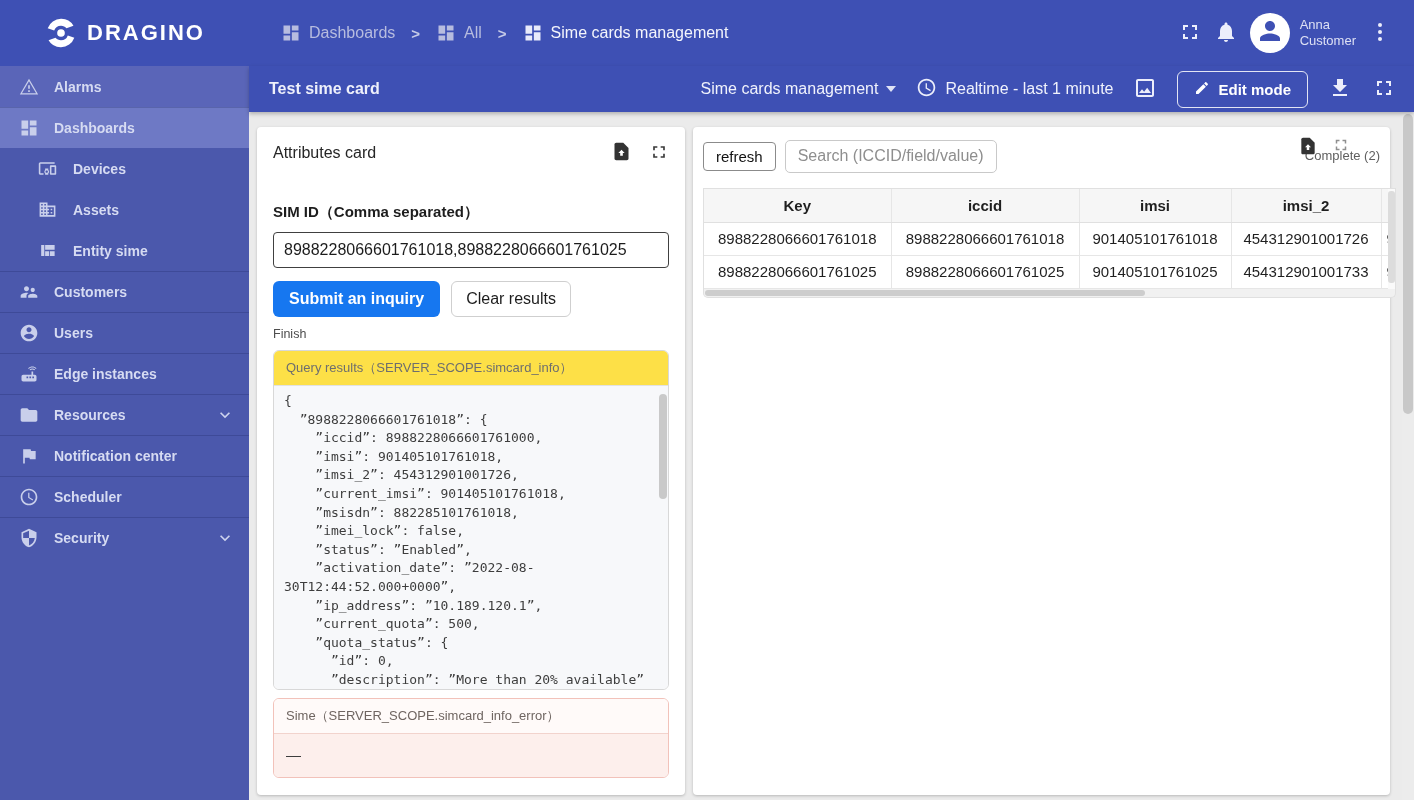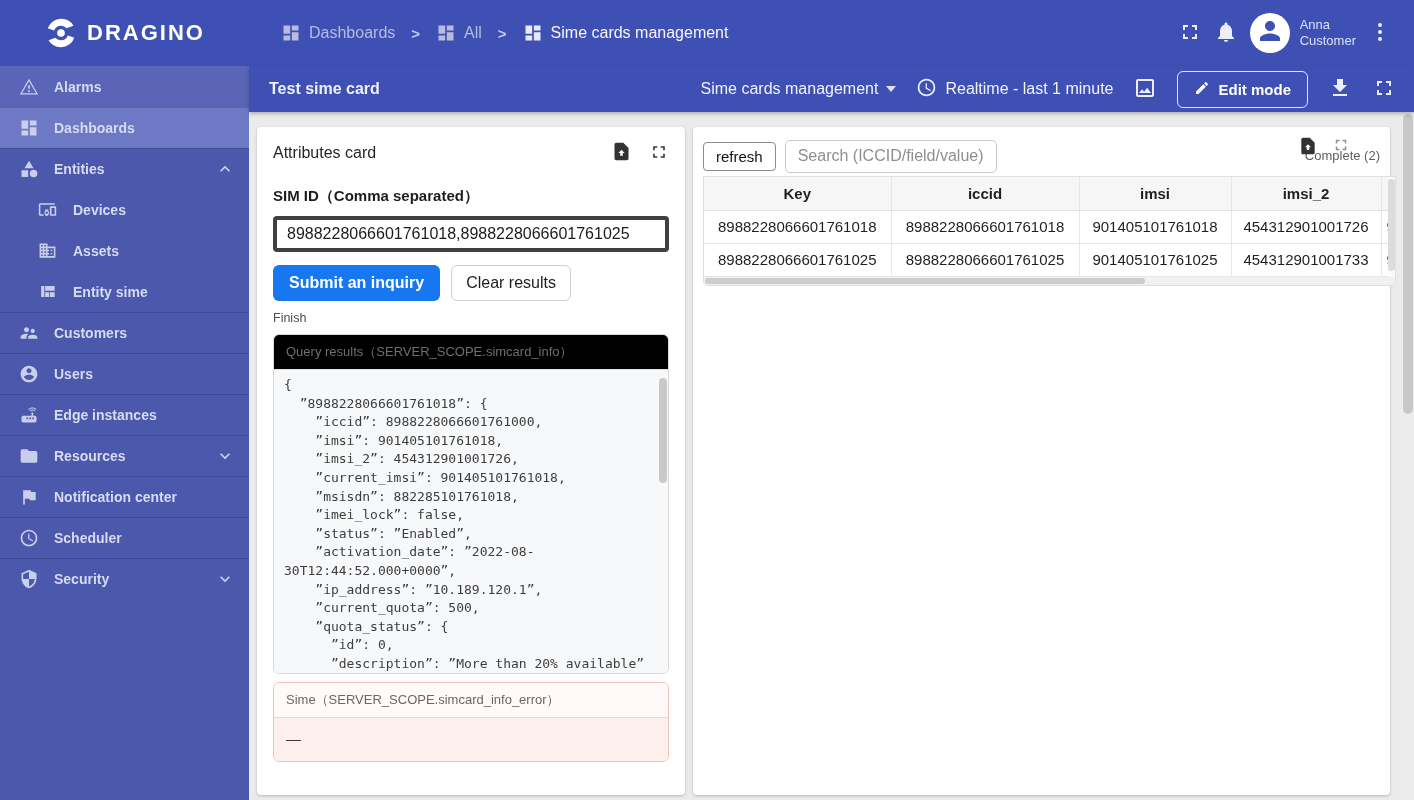--- a/index.html
+++ b/index.html
@@ -62,49 +62,49 @@
   .card-left { width:428px; flex:0 0 428px; padding:14px 16px; }
   .card-right { flex:1; padding:12px 6px 0 10px; min-width:0; }
 
   
   .attr-head { display:flex; align-items:center; }
   .attr-title { font-size:16px; color:#262626; }
   .attr-head-icons { margin-left:auto; display:flex; align-items:center; gap:17px; }
   .icon-btn { background:none; border:none; cursor:pointer; display:flex; }
   .doc-icon svg { width:21px; height:21px; }
   .fs-dark svg { width:20px; height:20px; fill:#3a3a3a; }
-  .sim-label { margin-top:22px; font-size:15px; font-weight:bold; color:#1d1d1d; }
-  .sim-input { margin-top:10px; width:100%; height:36px; border:4px solid #404040; border-radius:4px; font-size:16px; color:#1c1c1c; padding:0 10px; font-family:inherit; }
+  .sim-label { margin-top:38px; font-size:15px; font-weight:bold; color:#1d1d1d; }
+  .sim-input { margin-top:10px; width:100%; height:36px; border:1px solid #404040; border-radius:4px; font-size:16px; color:#1c1c1c; padding:0 10px; font-family:inherit; }
   .btn-row { margin-top:13px; display:flex; gap:11px; }
   .btn-primary { background:#1677f0; color:#fff; border:none; border-radius:6px; font-size:16px; font-weight:bold; padding:8px 16px; cursor:pointer; font-family:inherit; }
   .btn-outline { background:#fff; color:#1d1d1d; border:1px solid #cfcfcf; border-radius:6px; font-size:16px; padding:8px 14px; cursor:pointer; font-family:inherit; }
   .finish-label { margin-top:10px; font-size:12.5px; color:#4d4d4d; }
 
   .result-box { margin-top:9px; border:1px solid #d8d8d8; border-radius:6px; overflow:hidden; }
-  .result-head { background:#000000; border-bottom:1px solid #e2e2e2; padding:8px 12px; font-size:13px; color:#6e6e6e; }
+  .result-head { background:#fde047; border-bottom:1px solid #e2e2e2; padding:8px 12px; font-size:13px; color:#6e6e6e; }
   .result-body { background:#f7f8fa; position:relative; height:303px; overflow:hidden; }
   .result-body pre { font-family:"DejaVu Sans Mono", monospace; font-size:13px; line-height:18.6px; color:#3d3d3d; padding:6px 14px 0 10px; white-space:pre-wrap; word-break:break-all; }
   .vscroll { position:absolute; top:1px; right:1px; width:8px; bottom:1px; }
   .vscroll .thumb { position:absolute; top:7px; right:0; width:8px; height:105px; background:#c9c9c9; border-radius:4px; }
 
   .error-box { margin-top:8px; border:1px solid #f2c2ba; border-radius:6px; overflow:hidden; }
   .error-head { background:#fffaf9; border-bottom:1px solid #f2d3cd; padding:8px 12px; font-size:13px; color:#6f6561; }
   .error-body { background:#fdefec; padding:12px 12px 14px; font-size:15px; color:#3d3d3d; }
 
   
   .rt-toprow { display:flex; align-items:center; gap:9px; height:34px; }
   .refresh-btn { border:1px solid #8b8b8b; background:#fff; border-radius:4px; font-size:15px; color:#111; padding:5px 12px; cursor:pointer; font-family:inherit; }
   .search-input { width:212px; height:33px; border:1px solid #c9c9c9; border-radius:5px; font-size:16px; padding:0 12px; color:#222; font-family:inherit; }
   .search-input::placeholder { color:#8e8e8e; }
   .rt-status { position:absolute; top:21px; right:10px; font-size:13px; color:#5f5f5f; }
   .rt-icons { position:absolute; top:9px; right:40px; display:flex; gap:14px; }
   .rt-icons .doc-icon svg { width:20px; height:20px; }
   .fs-gray svg { width:18px; height:18px; fill:#8f8f8f; }
 
-  .table-wrap { margin-top:3px; position:relative; width:693px; }
+  .table-wrap { margin-top:15px; position:relative; width:693px; }
   .table-viewport { width:693px; overflow:hidden; border:1px solid #e0e0e0; border-bottom:none; position:relative; }
   table.sim { border-collapse:collapse; table-layout:fixed; width:817px; }
   table.sim th, table.sim td { border-left:1px solid #e6e6e6; font-size:15px; height:33px; text-align:center; color:#1f1f1f; overflow:hidden; white-space:nowrap; }
   table.sim th:first-child, table.sim td:first-child { border-left:none; }
   table.sim th { font-weight:bold; background:#f6f6f6; border-bottom:1px solid #e0e0e0; }
   table.sim td { background:#fff; border-bottom:1px solid #e6e6e6; }
   table.sim td.clip, table.sim th.clip { text-align:left; padding-left:5px; }
   .col-key{width:187px}.col-iccid{width:188px}.col-imsi{width:152px}.col-imsi2{width:150px}.col-x{width:140px}
   .tbl-vscroll { position:absolute; top:0; right:0; bottom:0; width:7px; background:#fafafa; }
   .tbl-vscroll .thumb { position:absolute; top:2px; right:0; width:7px; height:92%; background:#dcdcdc; border-radius:3px; }
@@ -203,35 +203,20 @@
           </span>
         <span class="slabel">Alarms</span>
       </div>
       <div class="sitem active">
         <span class="sic">
             <svg viewBox="0 0 24 24">
               <path d="M3 13h8V3H3v10zm0 8h8v-6H3v6zm10 0h8V11h-8v10zm0-18v6h8V3h-8z"></path>
             </svg>
           </span>
         <span class="slabel">Dashboards</span>
-      </div>
-      <div class="sitem">
-        <span class="sic">
-            <svg viewBox="0 0 24 24">
-              <path d="M12 2l-5.5 9h11L12 2z"></path>
-              <circle cx="17.5" cy="17.5" r="4.5"></circle>
-              <path d="M3 13.5h8v8H3v-8z"></path>
-            </svg>
-          </span>
-        <span class="slabel">Entities</span>
-        <span class="chev">
-            <svg viewBox="0 0 24 24">
-              <path d="M7.41 15.41L12 10.83l4.59 4.58L18 14l-6-6-6 6z"></path>
-            </svg>
-          </span>
       </div>
       <div class="sitem sub">
         <span class="sic">
             <svg viewBox="0 0 24 24">
               <path d="M3 6h18V4H3c-1.1 0-2 .9-2 2v12c0 1.1.9 2 2 2h4v-2H3V6zm10 6H9v1.78c-.61.55-1 1.33-1 2.22s.39 1.67 1 2.22V20h4v-1.78c.61-.55 1-1.34 1-2.22s-.39-1.67-1-2.22V12zm-2 5.5c-.83 0-1.5-.67-1.5-1.5s.67-1.5 1.5-1.5 1.5.67 1.5 1.5-.67 1.5-1.5 1.5zM22 8h-6c-.5 0-1 .5-1 1v10c0 .5.5 1 1 1h6c.5 0 1-.5 1-1V9c0-.5-.5-1-1-1zm-1 10h-4v-8h4v8z"></path>
             </svg>
           </span>
         <span class="slabel">Devices</span>
       </div>
       <div class="sitem sub">

